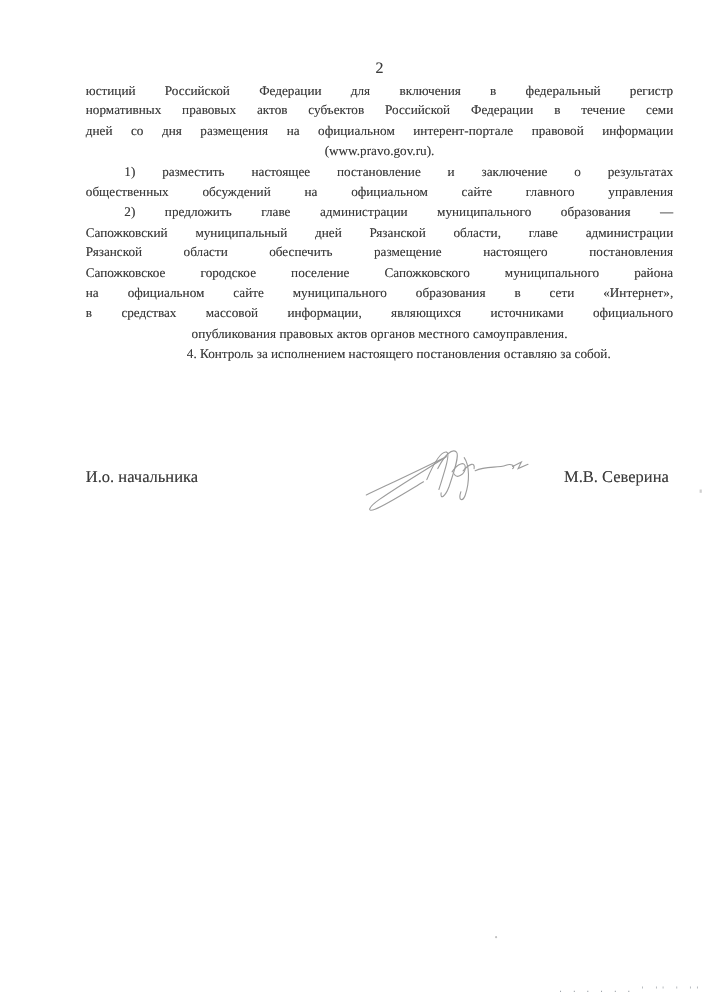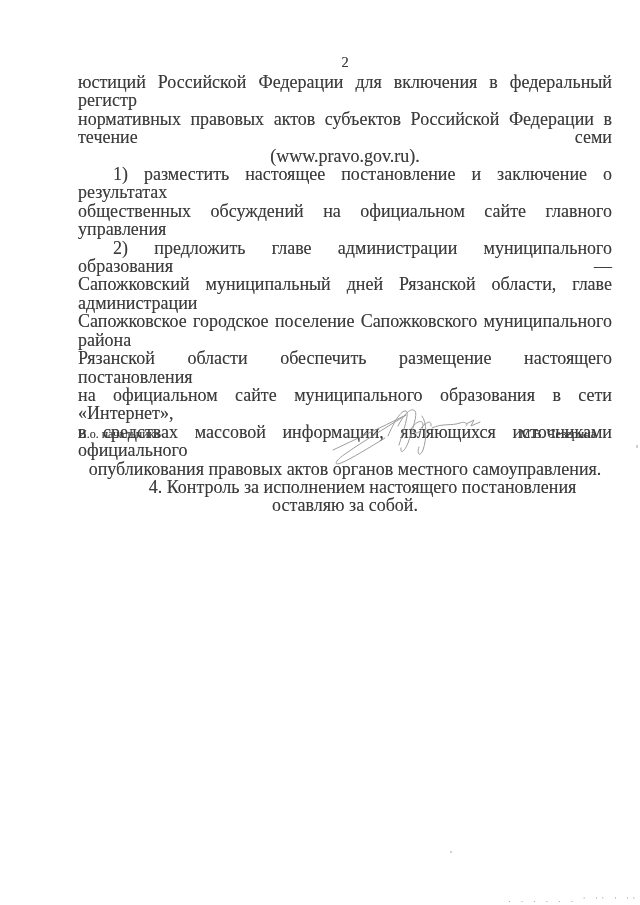--- a/index.html
+++ b/index.html
@@ -20,40 +20,40 @@
     text-align: center;
     font-size: 14.5px;
     line-height: 18px;
     text-shadow: 0 0 0.5px rgba(60,60,60,0.5);
   }
   .doc-body {
     position: absolute;
     top: 73px;
     left: 78px;
     width: 534px;
-    font-size: 18px;
+    font-size: 12px;
     line-height: 18.4px;
     text-shadow: 0 0 0.5px rgba(60,60,60,0.5);
   }
   .para { margin: 0; }
   .line { text-align: center; white-space: normal; }
   .line.j { text-align: justify; text-align-last: justify; text-justify: inter-word; }
   .line.indent { text-indent: 35px; }
   .sig-row {
     position: absolute;
     top: 424px;
     left: 78px;
     width: 534px;
     height: 72px;
-    font-size: 12px;
+    font-size: 15px;
     line-height: 18px;
     text-shadow: 0 0 0.5px rgba(60,60,60,0.5);
   }
   .pos-label { position: absolute; left: 0; top: 1px; }
-  .signer-name { position: absolute; right: 16px; top: 1px; }
+  .signer-name { position: absolute; right: 4px; top: 1px; }
   .sig-scribble {
     position: absolute;
     left: 250px;
     top: -26px;
     width: 165px;
     height: 72px;
   }
   .bottom-dots {
     position: absolute;
     right: 2px;
@@ -84,31 +84,32 @@
 <body>
 
 <div class="page">
 
   <div class="page-number">2</div>
 
   <div class="doc-body">
       <div class="para">
         <div class="line j">юстиций Российской Федерации для включения в федеральный регистр</div>
         <div class="line j">нормативных правовых актов субъектов Российской Федерации в течение семи</div>
+        <div class="line j">дней со дня размещения на официальном интерент-портале правовой информации</div>
         <div class="line">(www.pravo.gov.ru).</div>
       </div>
       <div class="para">
         <div class="line j indent">1) разместить настоящее постановление и заключение о результатах</div>
         <div class="line j">общественных обсуждений на официальном сайте главного управления</div>
       </div>
       <div class="para">
         <div class="line j indent">2) предложить главе администрации муниципального образования —</div>
         <div class="line j">Сапожковский муниципальный дней Рязанской области, главе администрации</div>
+        <div class="line j">Рязанской области обеспечить размещение настоящего постановления</div>
         <div class="line j">Сапожковское городское поселение Сапожковского муниципального района</div>
-        <div class="line j">Рязанской области обеспечить размещение настоящего постановления</div>
         <div class="line j">на официальном сайте муниципального образования в сети «Интернет»,</div>
         <div class="line j">в средствах массовой информации, являющихся источниками официального</div>
         <div class="line">опубликования правовых актов органов местного самоуправления.</div>
       </div>
       <div class="para">
         <div class="line indent">4. Контроль за исполнением настоящего постановления оставляю за собой.</div>
       </div>
     </div>
 
   <div class="sig-row">

